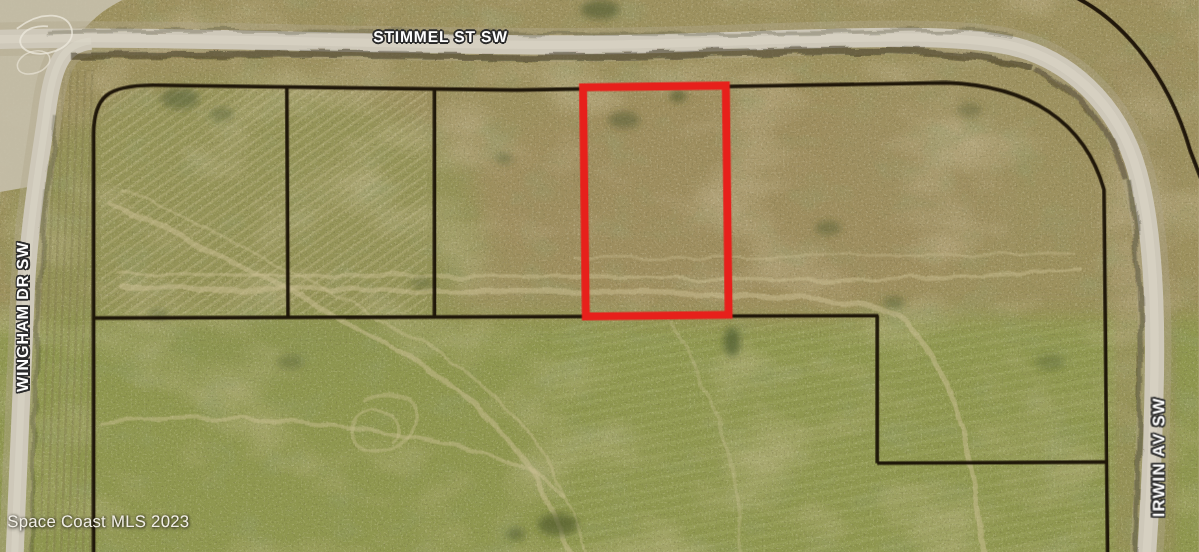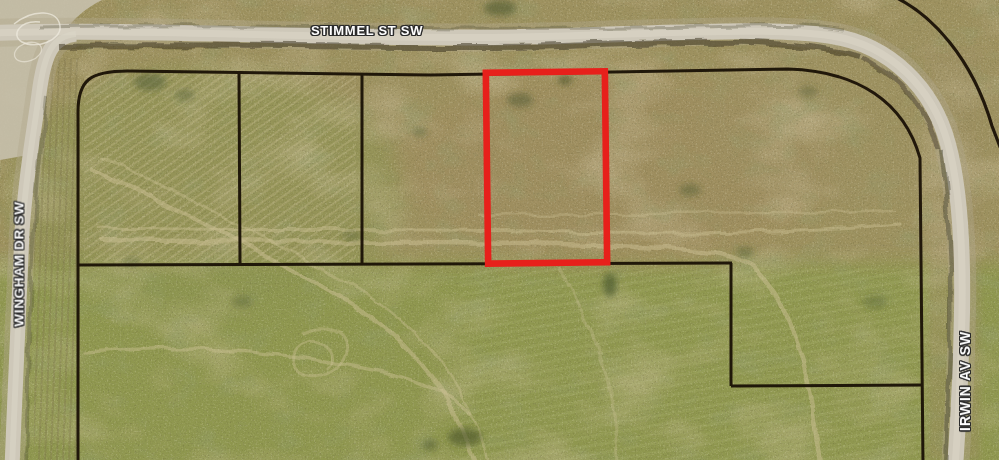--- a/index.html
+++ b/index.html
@@ -184,13 +184,14 @@
       <rect x="487" y="72" width="119" height="191" fill="none" stroke-width="6.6" stroke="#e7201b"></rect>
     </g>
   </svg>
 
   <div id="label-stimmel" class="street-label">STIMMEL ST SW</div>
 
   <div id="label-wingham" class="street-label vertical">WINGHAM DR SW</div>
 
   <div id="label-irwin" class="street-label vertical">IRWIN AV SW</div>
 
+  <div class="watermark">Space Coast MLS 2023</div>
 </div>
 
 </body></html>

